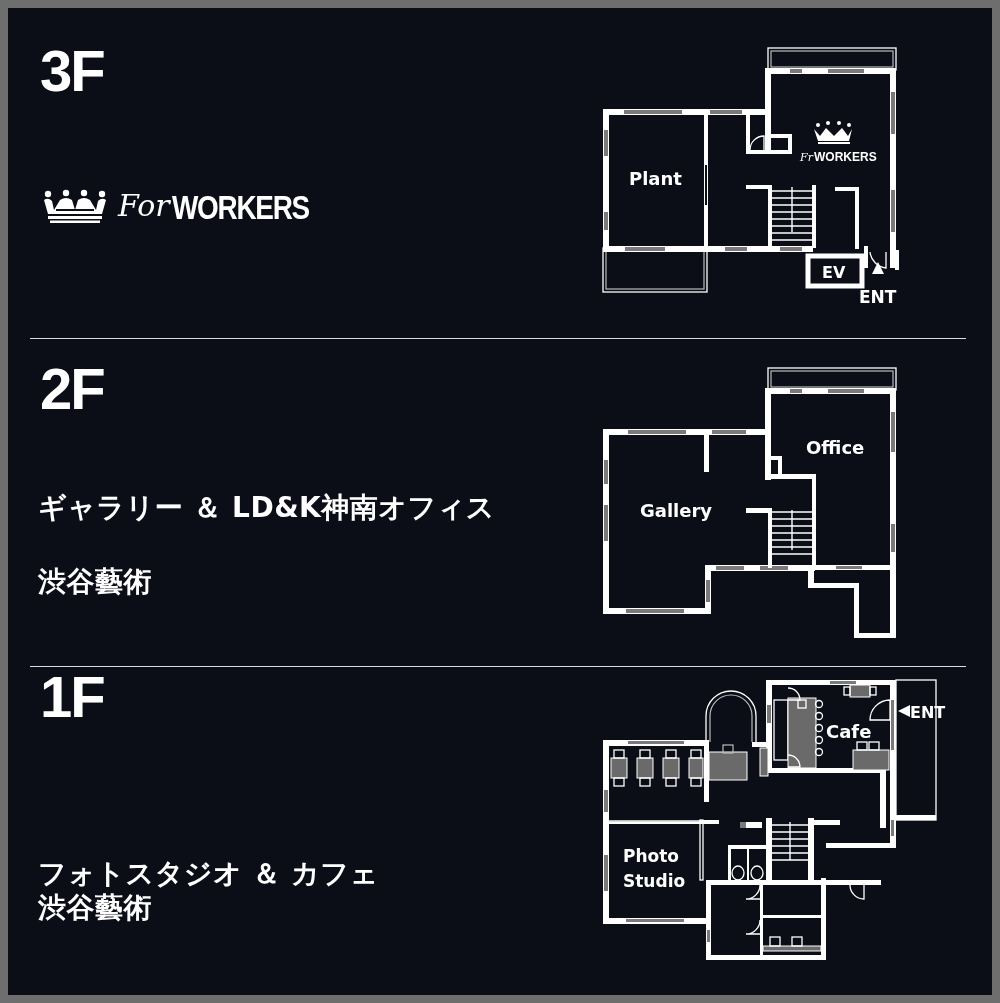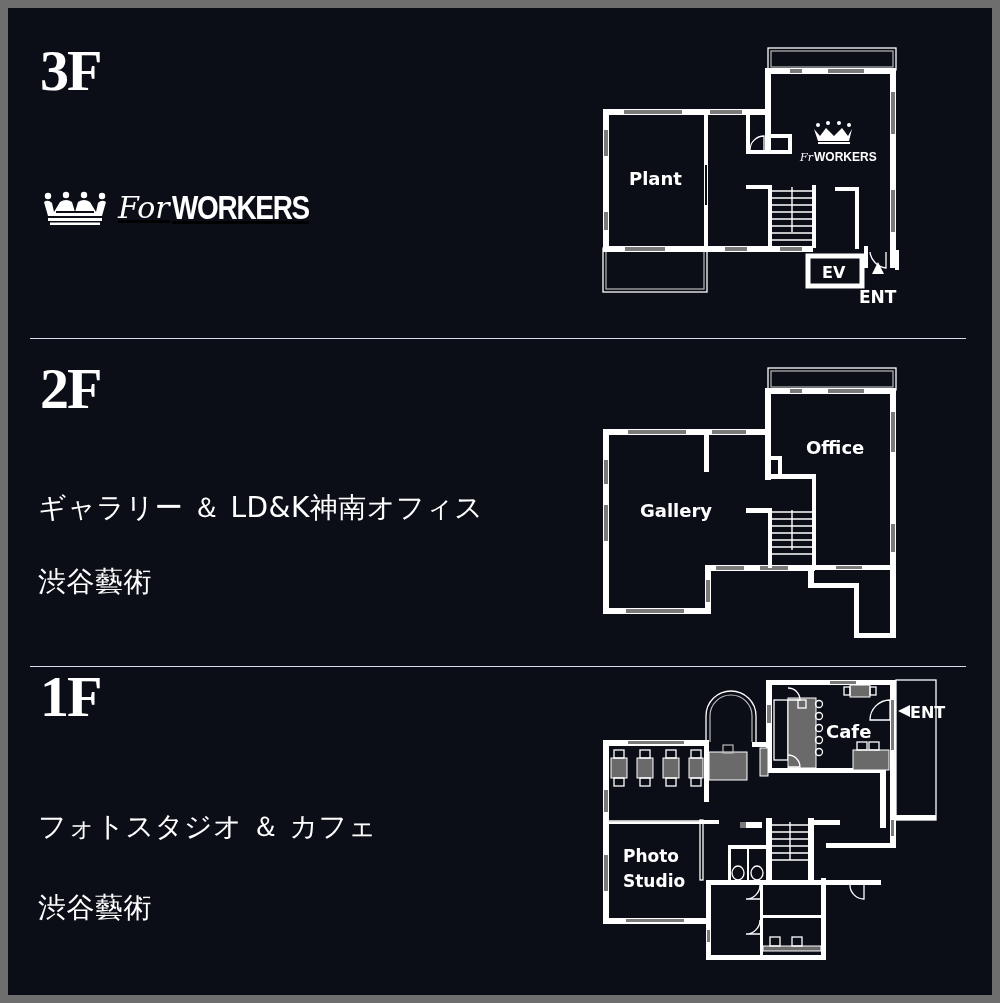--- a/index.html
+++ b/index.html
@@ -1,21 +1,21 @@
 <!DOCTYPE html>
 <html><head>
 <meta charset="utf-8">
 <style>
   html, body { margin: 0; padding: 0; }
   body { width: 1000px; height: 1003px; background: #6e6e6e; position: relative; overflow: hidden; font-family: "DejaVu Sans", sans-serif; }
   .panel { position: absolute; left: 8px; top: 8px; width: 984px; height: 987px; background: #0b0d17; }
-  .floor-label { position: absolute; left: 40px; color: #fff; font-family: Liberation Serif, serif; font-weight: 700; font-size: 58px; letter-spacing: -2px; line-height: 1; }
-  .desc { position: absolute; left: 38px; color: #fff; font-family: "DejaVu Sans", sans-serif; font-weight: 400; font-size: 28px; line-height: 1; white-space: nowrap; letter-spacing: 0.5px; }
+  .floor-label { position: absolute; left: 40px; color: #fff; font-family: Liberation Sans, sans-serif; font-weight: 700; font-size: 58px; letter-spacing: -2px; line-height: 1; }
+  .desc { position: absolute; left: 38px; color: #fff; font-family: "DejaVu Sans", sans-serif; font-weight: 700; font-size: 28px; line-height: 1; white-space: nowrap; letter-spacing: 0.5px; }
   .divider { position: absolute; left: 30px; width: 936px; height: 1px; background: #d8dbe6; }
-  .logo { position: absolute; left: 42px; top: 188px; display: flex; align-items: center; text-decoration: underline; }
+  .logo { position: absolute; left: 42px; top: 188px; display: flex; align-items: flex-start; }
   .logo-for { font-family: "DejaVu Serif", serif; font-style: italic; color: #fff; font-size: 30px; margin: 0 2px 0 10px; }
   .logo-workers { font-family: "Liberation Sans", sans-serif; font-weight: 700; color: #fff; font-size: 34px; letter-spacing: -1.5px; transform: scaleX(0.82); transform-origin: left center; display: inline-block; }
   svg.plan { position: absolute; left: 0; top: 0; }
   .room-text { font-family: "DejaVu Sans", sans-serif; font-weight: 700; fill: #fff; }
 </style>
 </head>
 <body>
 
 <div class="panel"></div>
 
@@ -41,21 +41,21 @@
 
 <div class="divider" style="top:338px"></div>
 
 <div class="floor-label" style="top:360px">2F</div>
 <div class="desc" style="top:494px">ギャラリー ＆ LD&amp;K神南オフィス</div>
 <div class="desc" style="top:568px">渋谷藝術</div>
 
 <div class="divider" style="top:666px"></div>
 
 <div class="floor-label" style="top:668px">1F</div>
-<div class="desc" style="top:813px">フォトスタジオ ＆ カフェ</div>
+<div class="desc" style="top:860px">フォトスタジオ ＆ カフェ</div>
 <div class="desc" style="top:894px">渋谷藝術</div>
 
 <svg class="plan" width="1000" height="1003" viewBox="0 0 1000 1003">
   <defs>
     <style>
       .w { fill: #fff; }
       .win { fill: #7a7a7a; }
       .ln { stroke: #fff; stroke-width: 1.3; fill: none; }
       .lg { stroke: #bbb; stroke-width: 1.2; fill: none; }
       .f { fill: #6a6a6a; stroke: #fff; stroke-width: 1; }

